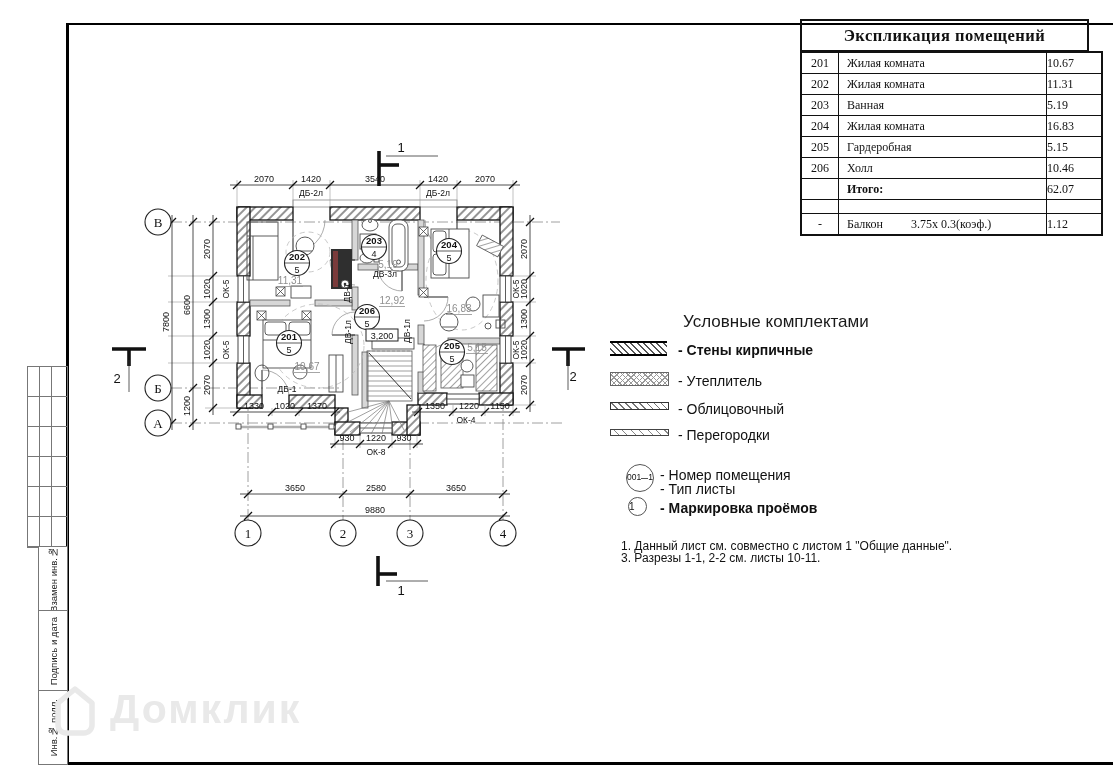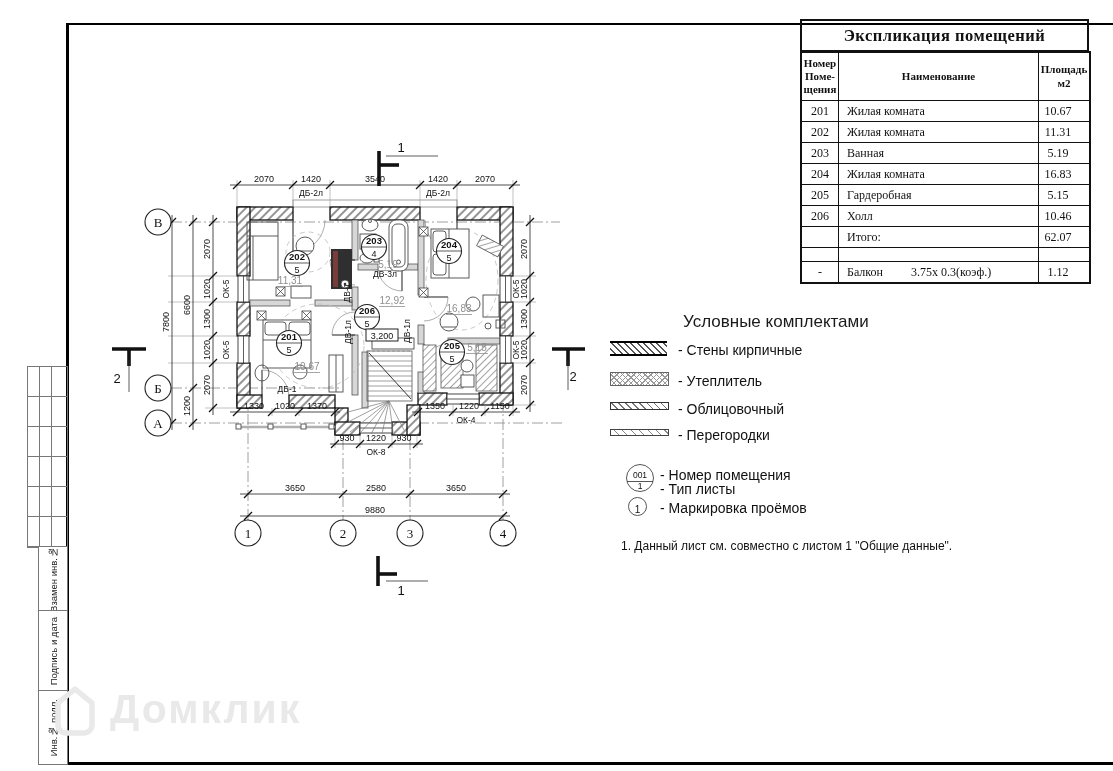--- a/index.html
+++ b/index.html
@@ -20,33 +20,33 @@
   .expl{position:absolute;left:800px;top:19px;width:289px;font-family:"Liberation Serif",serif}
   .expl-title{border:2px solid #111;border-bottom:1px solid #111;height:29px;display:flex;align-items:center;justify-content:center;font-weight:bold;font-size:16.5px;letter-spacing:.5px}
   table.expl-t{border-collapse:collapse;width:100%;border:2px solid #111;table-layout:fixed}
   .expl-t td,.expl-t th{border:1px solid #111;font-size:12px;padding:0;overflow:hidden}
   .expl-t th{font-size:11px;font-weight:bold;line-height:1.2;height:47px}
   .expl-t .c-num{width:36px;text-align:center}
   .expl-t .c-name{width:199px}
   .expl-t .c-area{width:50px}
   .expl-t td{height:20px}
   .expl-t td.c-name{padding-left:8px;text-align:left}
-  .expl-t td.c-area{text-align:center;padding-right:12px}
+  .expl-t td.c-area{text-align:left;padding-right:4px}
   .expl-t tr.blank td{height:13px}
   .bal-name{display:flex;justify-content:flex-start;gap:28px}
   
   .lg-title{position:absolute;left:683px;top:312px;font-size:17px;color:#1a1a1a}
   .sw{position:absolute;left:610px;width:57px}
   .sw1{height:11px;border-top:2.5px solid #000;border-bottom:2.5px solid #000;background:repeating-linear-gradient(45deg,#fff 0 3.5px,#555 3.5px 4.6px)}
   .sw2{height:12px;border:1px solid #666;background:repeating-linear-gradient(45deg,rgba(0,0,0,0) 0 3px,#999 3px 4px),repeating-linear-gradient(-45deg,rgba(0,0,0,0) 0 3px,#999 3px 4px)}
   .sw3{height:6px;border:1.2px solid #333;background:repeating-linear-gradient(45deg,#fff 0 4px,#777 4px 5px)}
   .sw4{height:5px;border:1px solid #444;background:repeating-linear-gradient(45deg,#fff 0 5px,#888 5px 6px)}
   .lg-label{position:absolute;left:678px;font-size:14px;white-space:nowrap}
-  .b{font-weight:normal}
-  .sym-circle{position:absolute;border:1px solid #555;border-radius:50%;background:#fff;display:flex;flex-direction:column;align-items:center;justify-content:flex-end}
+  .b{font-weight:bold}
+  .sym-circle{position:absolute;border:1px solid #555;border-radius:50%;background:#fff;display:flex;flex-direction:row;align-items:center;justify-content:flex-start}
   .rm-sym{left:626px;top:464px;width:26px;height:26px;font-size:8.5px;line-height:1.1}
   .rm-sym .mid{width:100%;height:1px;background:#555}
   .op-sym{left:628px;top:497px;width:17px;height:17px;font-size:10px}
   .u{}
   
   .notes{position:absolute;left:621px;top:540px;font-size:12px;line-height:12.4px;white-space:nowrap}
   
   svg text{text-anchor:middle}
   .w{fill:url(#hw);stroke:#111;stroke-width:1.3}
   .p{fill:#d7d7d7;stroke:#555;stroke-width:.8}
@@ -97,32 +97,20 @@
   <svg width="46" height="54" viewBox="0 0 46 54">
     <path d="M6 21 L23 7 L40 21 V43 a8 8 0 0 1 -8 8 H14 a8 8 0 0 1 -8 -8 Z" fill="none" stroke="#e9e9e9" stroke-width="5.5" stroke-linejoin="round"></path>
   </svg>
   <span>Домклик</span>
 </div>
 
 <div class="expl">
   <div class="expl-title">Экспликация помещений</div>
   <table class="expl-t">
     <tbody>
-        <tr>
-      <th class="c-num">
-        <div>Номер</div>
-        <div>Поме-</div>
-        <div>щения</div>
-      </th>
-      <th class="c-name">Наименование</th>
-      <th class="c-area">
-        <div>Площадь</div>
-        <div>м2</div>
-      </th>
-    </tr>
     <tr>
       <td class="c-num">201</td>
       <td class="c-name">Жилая комната</td>
       <td class="c-area">10.67</td>
     </tr>
     <tr>
       <td class="c-num">202</td>
       <td class="c-name">Жилая комната</td>
       <td class="c-area">11.31</td>
     </tr>
@@ -187,20 +175,21 @@
 </div>
 <div class="lg-label u" style="left:660px;top:467px">- Номер помещения</div>
 <div class="lg-label" style="left:660px;top:481px">- Тип листы</div>
 <div class="sym-circle op-sym">
   <span>1</span>
 </div>
 <div class="lg-label b" style="left:660px;top:500px">- Маркировка проёмов</div>
 
 <div class="notes">
   <div>1. Данный лист см. совместно с листом 1 "Общие данные".</div>
+  <div>3. Разрезы 1-1, 2-2  см. листы 10-11.</div>
 </div>
 
 <svg class="abs" style="left:0;top:0" width="1113" height="771" viewBox="0 0 1113 771">
   <defs>
     <pattern id="hw" patternUnits="userSpaceOnUse" width="6" height="6" patternTransform="rotate(45)">
       <rect width="6" height="6" fill="#fff"></rect>
         <line x1="3" y1="-1" x2="3" y2="7" stroke="#3d3d3d" stroke-width="1.1"></line>
     </pattern>
     <pattern id="hf" patternUnits="userSpaceOnUse" width="5" height="5" patternTransform="rotate(45)">
       <rect width="5" height="5" fill="#fff"></rect>

